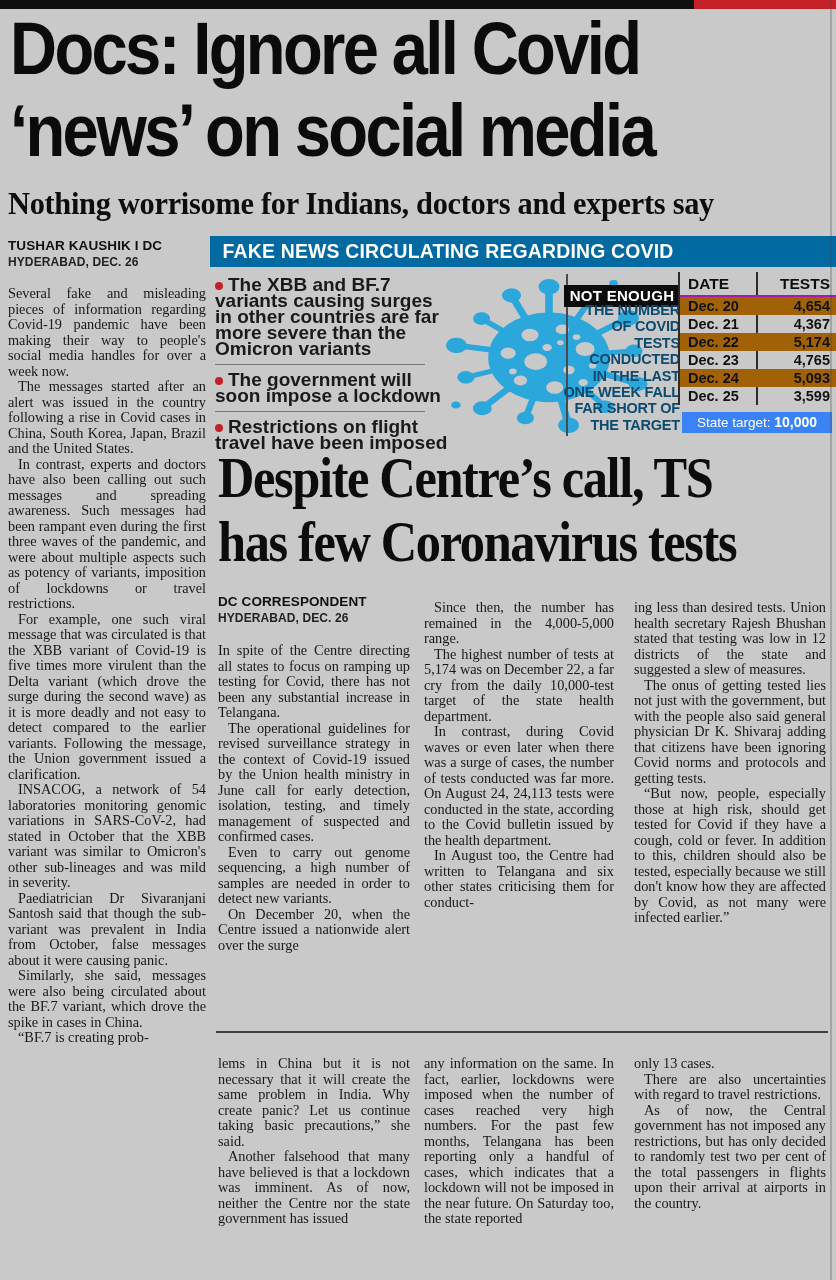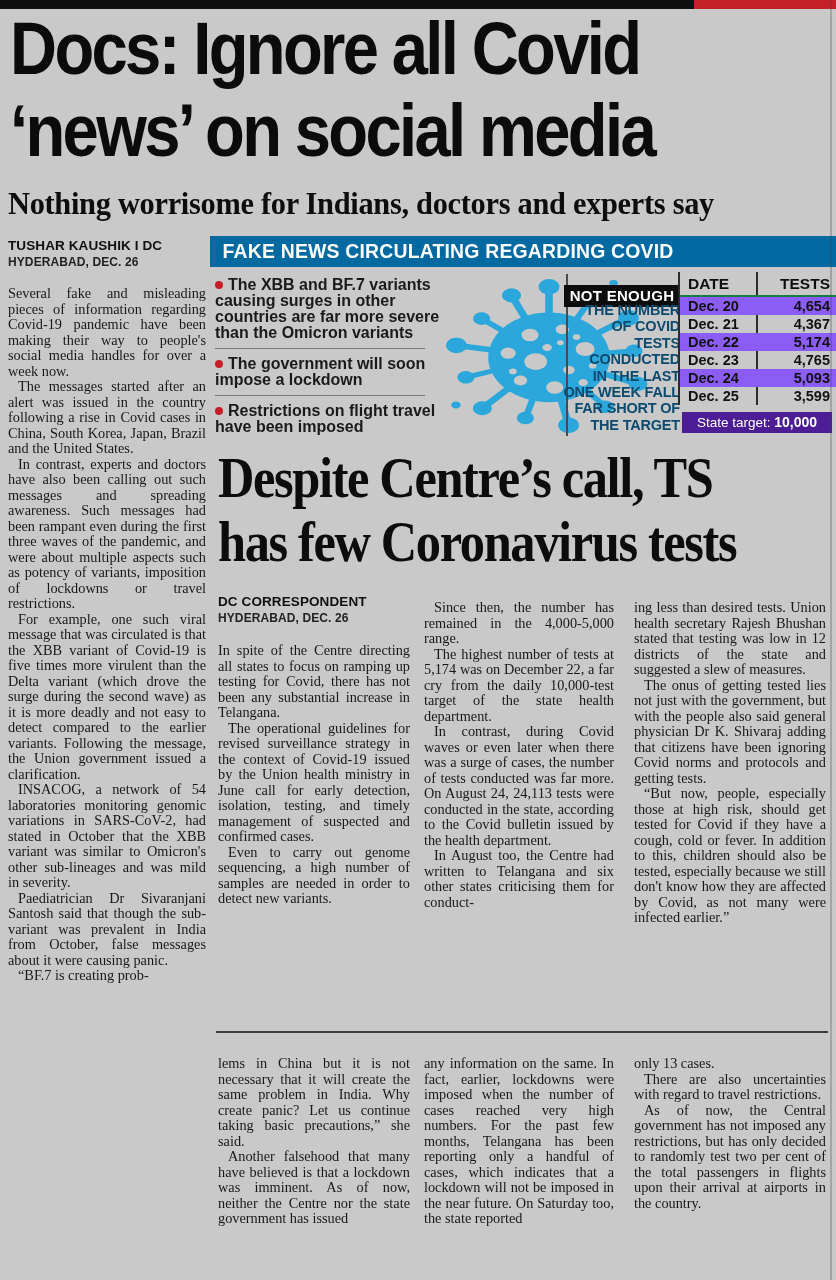--- a/index.html
+++ b/index.html
@@ -31,44 +31,44 @@
   #col-a1{left:8px;top:238px;width:198px;}
   #col-a1 .bodycol{margin-top:17px;}
 
   
   #infographic{left:210px;top:236px;width:626px;height:205px;}
   #ig-bar{position:absolute;left:0;top:0;width:664px;height:31px;background:#0369a1;}
   #ig-bar span{display:inline-block;color:#ffffff;font-weight:bold;font-size:20px;
      line-height:31px;padding-left:13px;letter-spacing:0.2px;transform:scaleX(0.97);
      transform-origin:0 50%;white-space:nowrap;}
   #ig-bullets{position:absolute;left:5px;top:41px;width:234px;}
-  .bullet{font-weight:bold;font-size:16px;line-height:16px;color:#1a1a1a;text-align:left;}
+  .bullet{font-weight:bold;font-size:19px;line-height:16px;color:#1a1a1a;text-align:left;}
   .dot{display:inline-block;width:8px;height:8px;border-radius:50%;background:#c32127;
      margin-right:5px;position:relative;top:-1px;}
   .bdiv{border-top:1.5px solid #787878;width:210px;margin:7px 0 7px 0;}
   #virus-wrap{position:absolute;left:225px;top:36px;width:228px;height:168px;}
   #ig-vline{position:absolute;left:356px;top:38px;width:2px;height:162px;background:#4a4a4a;}
   #ne-box{position:absolute;left:354px;top:37px;width:116px;height:22px;background:#0c0c0c;
      color:#ffffff;font-weight:bold;font-size:15px;line-height:22px;text-align:center;
      letter-spacing:0.3px;margin-top:12px;}
   #ne-lines{position:absolute;left:350px;top:66px;width:120px;text-align:right;}
   #ne-lines div{font-weight:bold;font-size:14.5px;line-height:16.4px;color:#0c4a6e;
      letter-spacing:-0.2px;}
 
   
   #ig-table{position:absolute;left:470px;top:36px;width:156px;}
   .t-head{display:flex;justify-content:space-between;height:23px;line-height:23px;
-     font-weight:bold;font-size:15.5px;padding:0 6px 0 8px;border-bottom:2px solid #15803d;
+     font-weight:bold;font-size:15.5px;padding:0 6px 0 8px;border-bottom:2px solid #a21caf;
      color:#0e0e0e;}
   .t-row{display:flex;justify-content:space-between;height:18px;line-height:18px;
      font-weight:bold;font-size:14.5px;padding:0 6px 0 8px;color:#111;}
-  .t-row.hl{background:#8b5cf6;}
+  .t-row.hl{background:#a16207;}
   #tbl-left-line{position:absolute;left:468px;top:36px;width:2px;height:133px;background:#2c2c2c;}
   #tbl-col-line{position:absolute;left:546px;top:36px;width:1.5px;height:133px;background:#2c2c2c;}
-  .t-foot{margin-top:7px;margin-left:2px;width:150px;height:21px;background:#4c1d95;
+  .t-foot{margin-top:7px;margin-left:2px;width:150px;height:21px;background:#3b82f6;
      color:#ffffff;font-size:13.5px;line-height:21px;text-align:center;white-space:nowrap;}
   .t-foot b{font-size:14px;}
 
   
   #headline2{left:218px;top:446px;}
   #headline2 .h2l{font-family:"Liberation Serif",serif;font-weight:bold;font-size:56px;
      line-height:64px;letter-spacing:-1.5px;white-space:nowrap;transform:scaleX(0.9);
      transform-origin:0 50%;color:#0c0c0c;}
 
   
@@ -102,20 +102,21 @@
 <div class="abs" id="col-a1">
   <div class="byline">TUSHAR KAUSHIK I DC</div>
   <div class="dateline">HYDERABAD, DEC. 26</div>
   <div class="bodycol">
     <p class="ni">Several fake and misleading pieces of information regarding Covid-19 pandemic have been making their way to people's social media handles for over a week now.</p>
     <p>The messages started after an alert was issued in the country following a rise in Covid cases in China, South Korea, Japan, Brazil and the United States.</p>
     <p>In contrast, experts and doctors have also been calling out such messages and spreading awareness. Such messages had been rampant even during the first three waves of the pandemic, and were about multiple aspects such as potency of variants, imposition of lockdowns or travel restrictions.</p>
     <p>For example, one such viral message that was circulated is that the XBB variant of Covid-19 is five times more virulent than the Delta variant (which drove the surge during the second wave) as it is more deadly and not easy to detect compared to the earlier variants. Following the message, the Union government issued a clarification.</p>
     <p>INSACOG, a network of 54 laboratories monitoring genomic variations in SARS-CoV-2, had stated in October that the XBB variant was similar to Omicron's other sub-lineages and was mild in severity.</p>
     <p>Paediatrician Dr Sivaranjani Santosh said that though the sub-variant was prevalent in India from October, false messages about it were causing panic.</p>
+    <p>Similarly, she said, messages were also being circulated about the BF.7 variant, which drove the spike in cases in China.</p>
     <p>“BF.7 is creating prob-</p>
   </div>
 </div>
 
 <div class="abs" id="infographic">
   <div id="ig-bar">
     <span>FAKE NEWS CIRCULATING REGARDING COVID</span>
   </div>
 
   <div id="ig-bullets">
@@ -266,20 +267,21 @@
   <div class="h2l">has few Coronavirus tests</div>
 </div>
 
 <div class="abs" id="col-b1">
   <div class="byline">DC CORRESPONDENT</div>
   <div class="dateline">HYDERABAD, DEC. 26</div>
   <div class="bodycol">
     <p class="ni">In spite of the Centre directing all states to focus on ramping up testing for Covid, there has not been any substantial increase in Telangana.</p>
     <p>The operational guidelines for revised surveillance strategy in the context of Covid-19 issued by the Union health ministry in June call for early detection, isolation, testing, and timely management of suspected and confirmed cases.</p>
     <p>Even to carry out genome sequencing, a high number of samples are needed in order to detect new variants.</p>
+    <p>On December 20, when the Centre issued a nationwide alert over the surge</p>
   </div>
 </div>
 
 <div class="abs bodycol" id="col-b2">
   <p>Since then, the number has remained in the 4,000-5,000 range.</p>
   <p>The highest number of tests at 5,174 was on December 22, a far cry from the daily 10,000-test target of the state health department.</p>
   <p>In contrast, during Covid waves or even later when there was a surge of cases, the number of tests conducted was far more. On August 24, 24,113 tests were conducted in the state, according to the Covid bulletin issued by the health department.</p>
   <p>In August too, the Centre had written to Telangana and six other states criticising them for conduct-</p>
 </div>
 

